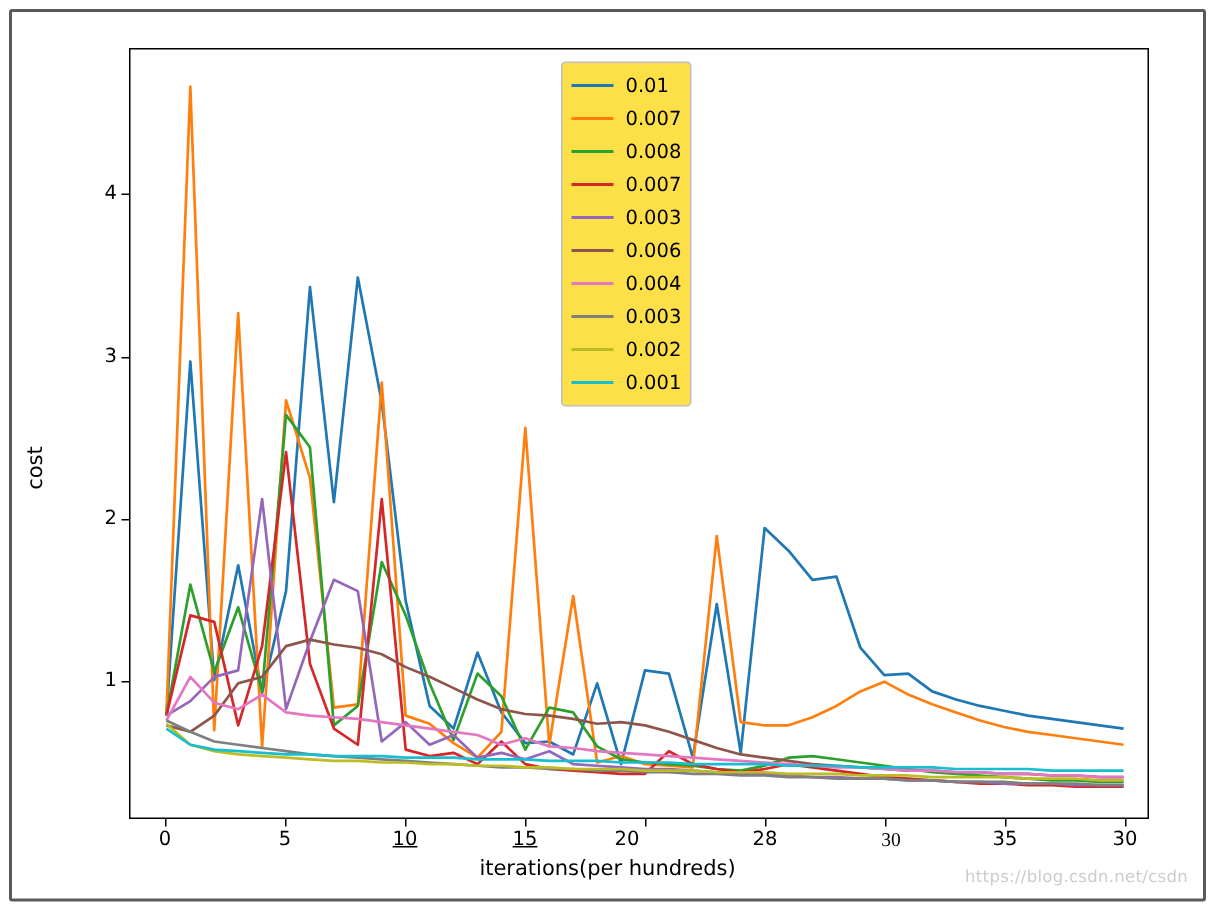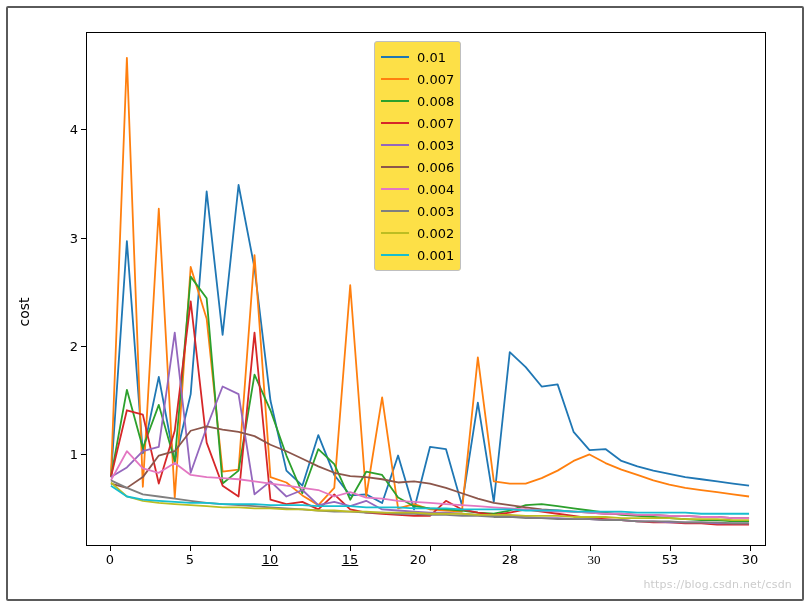--- a/index.html
+++ b/index.html
@@ -131,20 +131,21 @@
         <path d="M24.00 449.07 L40.00 419.86 L56.00 437.17 L72.00 441.50 L88.00 431.76 L104.00 443.66 L120.00 445.83 L136.00 446.91 L152.00 447.99 L168.00 450.16 L184.00 452.32 L200.00 454.48 L216.00 456.65 L232.00 458.81 L248.00 465.31 L264.00 460.98 L280.00 466.39 L296.00 467.47 L312.00 469.63 L328.00 470.72 L344.00 471.80 L360.00 472.88 L376.00 473.96 L392.00 475.04 L408.00 476.13 L424.00 477.21 L440.00 478.29 L456.00 479.37 L472.00 480.45 L488.00 480.45 L504.00 481.54 L520.00 482.62 L536.00 482.62 L552.00 483.70 L568.00 483.70 L584.00 484.78 L600.00 484.78 L616.00 485.87 L632.00 485.87 L648.00 486.95 L664.00 486.95 " fill="none" stroke="#e377c2" stroke-width="1.8" stroke-linejoin="round"></path>
         <path d="M24.00 449.07 L40.00 456.65 L56.00 463.14 L72.00 465.31 L88.00 467.47 L104.00 469.63 L120.00 471.80 L136.00 472.88 L152.00 473.96 L168.00 475.04 L184.00 476.13 L200.00 477.21 L216.00 478.29 L232.00 479.37 L248.00 480.45 L264.00 480.45 L280.00 481.54 L296.00 481.54 L312.00 482.62 L328.00 482.62 L344.00 483.70 L360.00 483.70 L376.00 484.78 L392.00 484.78 L408.00 485.87 L424.00 485.87 L440.00 486.95 L456.00 486.95 L472.00 488.03 L488.00 488.03 L504.00 488.03 L520.00 489.11 L536.00 489.11 L552.00 490.19 L568.00 490.19 L584.00 490.19 L600.00 491.28 L616.00 491.28 L632.00 491.28 L648.00 492.36 L664.00 492.36 " fill="none" stroke="#7f7f7f" stroke-width="1.8" stroke-linejoin="round"></path>
         <path d="M24.00 451.24 L40.00 465.31 L56.00 469.63 L72.00 471.80 L88.00 472.88 L104.00 473.96 L120.00 475.04 L136.00 476.13 L152.00 476.13 L168.00 477.21 L184.00 477.21 L200.00 478.29 L216.00 478.29 L232.00 479.37 L248.00 479.37 L264.00 480.45 L280.00 480.45 L296.00 481.54 L312.00 481.54 L328.00 481.54 L344.00 482.62 L360.00 482.62 L376.00 482.62 L392.00 483.70 L408.00 483.70 L424.00 483.70 L440.00 484.78 L456.00 484.78 L472.00 484.78 L488.00 485.87 L504.00 485.87 L520.00 485.87 L536.00 486.95 L552.00 486.95 L568.00 486.95 L584.00 486.95 L600.00 488.03 L616.00 488.03 L632.00 488.03 L648.00 489.11 L664.00 489.11 " fill="none" stroke="#bcbd22" stroke-width="1.8" stroke-linejoin="round"></path>
         <path d="M24.00 454.48 L40.00 465.31 L56.00 468.55 L72.00 469.63 L88.00 470.72 L104.00 471.80 L120.00 471.80 L136.00 472.88 L152.00 472.88 L168.00 472.88 L184.00 473.96 L200.00 473.96 L216.00 473.96 L232.00 475.04 L248.00 475.04 L264.00 475.04 L280.00 476.13 L296.00 476.13 L312.00 476.13 L328.00 477.21 L344.00 477.21 L360.00 477.21 L376.00 478.29 L392.00 478.29 L408.00 478.29 L424.00 478.29 L440.00 479.37 L456.00 479.37 L472.00 479.37 L488.00 480.45 L504.00 480.45 L520.00 480.45 L536.00 480.45 L552.00 481.54 L568.00 481.54 L584.00 481.54 L600.00 481.54 L616.00 482.62 L632.00 482.62 L648.00 482.62 L664.00 482.62 " fill="none" stroke="#17becf" stroke-width="1.8" stroke-linejoin="round"></path>
       </svg>
   </div>
 
   <div id="x-ticks-container"></div>
   <div id="y-ticks-container"></div>
 
+  <div class="xlabel">iterations(per hundreds)</div>
   <div class="ylabel">cost</div>
 
   <div class="legend" id="legend">
       <div class="legend-row">
         <div class="legend-line" style="border-color: rgb(31, 119, 180);"></div>
         <span>0.01</span>
       </div>
       <div class="legend-row">
         <div class="legend-line" style="border-color: rgb(255, 127, 14);"></div>
         <span>0.007</span>
@@ -192,21 +193,21 @@
     <div class="tick-x" style="left: 262px; text-decoration: underline;">10</div>
     <div class="tick-mark-x" style="left: 342px;"></div>
     <div class="tick-x" style="left: 342px; text-decoration: underline;">15</div>
     <div class="tick-mark-x" style="left: 422px;"></div>
     <div class="tick-x" style="left: 410px;">20</div>
     <div class="tick-mark-x" style="left: 502px;"></div>
     <div class="tick-x" style="left: 502px;">28</div>
     <div class="tick-mark-x" style="left: 582px;"></div>
     <div class="tick-x" style="left: 586px; font-family: Liberation Serif, serif;">30</div>
     <div class="tick-mark-x" style="left: 662px;"></div>
-    <div class="tick-x" style="left: 662px;">53</div>
+    <div class="tick-x" style="left: 662px;">35</div>
     <div class="tick-mark-x" style="left: 742px;"></div>
     <div class="tick-x" style="left: 742px;">30</div>
     <div class="tick-mark-y" style="top: 446.021px;"></div>
     <div class="tick-y" style="left: 30px; top: 446.021px;">1</div>
     <div class="tick-mark-y" style="top: 337.811px;"></div>
     <div class="tick-y" style="left: 30px; top: 337.811px;">2</div>
     <div class="tick-mark-y" style="top: 229.6px;"></div>
     <div class="tick-y" style="left: 30px; top: 229.6px;">3</div>
     <div class="tick-mark-y" style="top: 121.389px;"></div>
     <div class="tick-y" style="left: 30px; top: 121.389px;">4</div>

